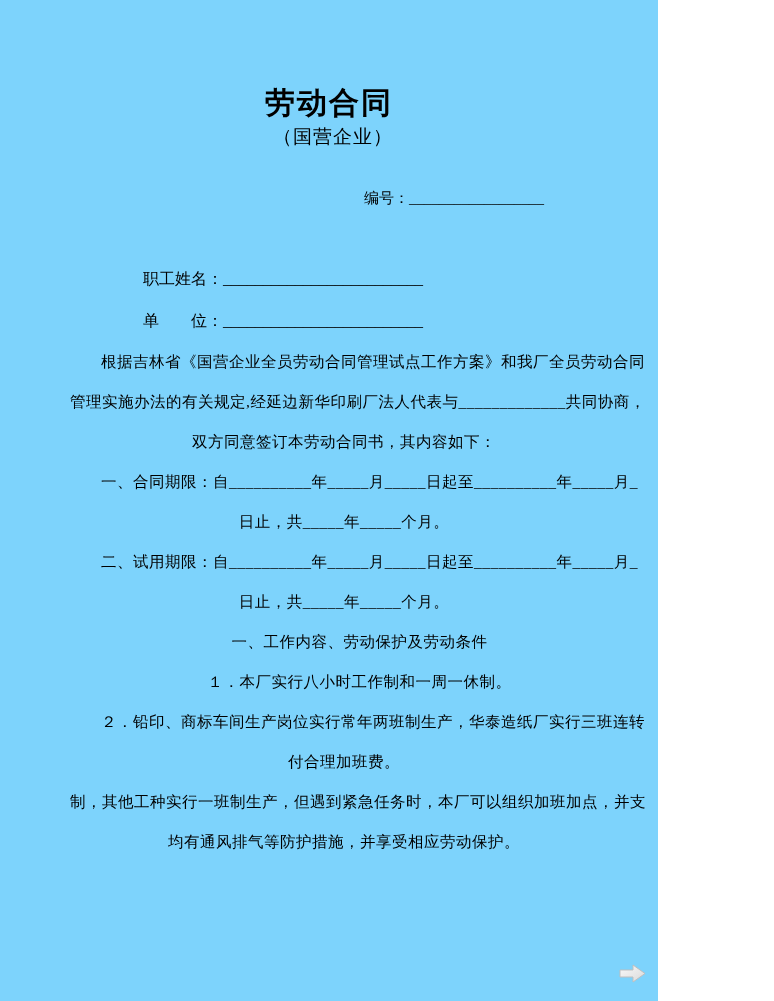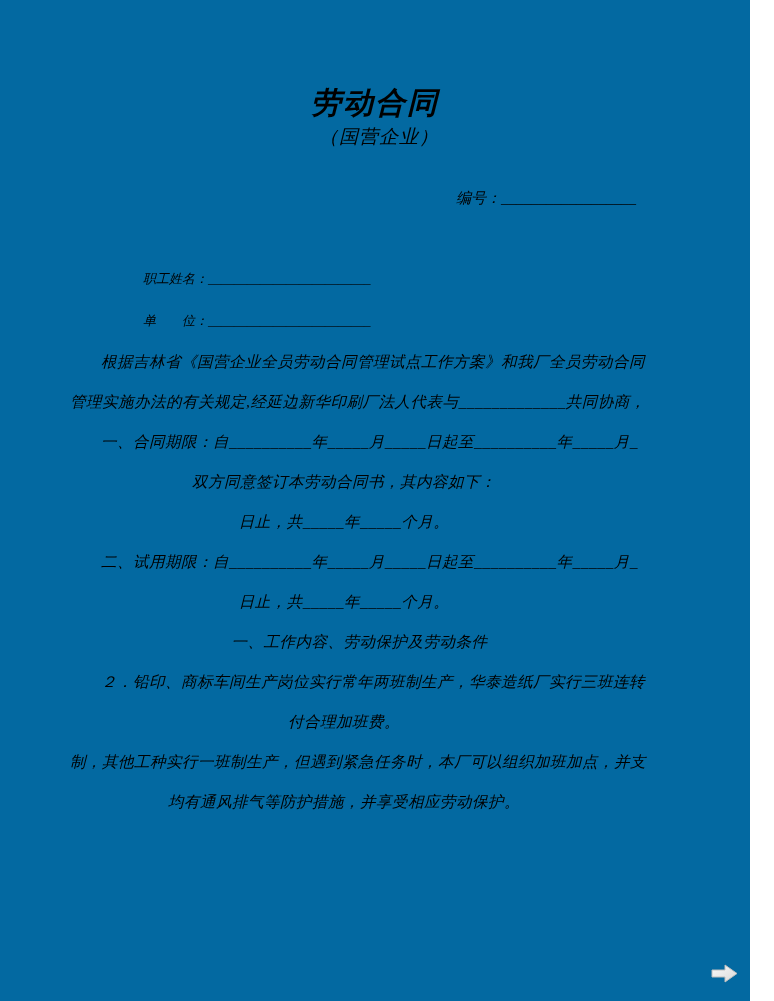--- a/index.html
+++ b/index.html
@@ -1,24 +1,23 @@
 <!DOCTYPE html>
 <html><head>
 <meta charset="utf-8">
 <style>
   html, body { margin: 0; padding: 0; background: #ffffff; }
   .page {
     position: relative;
-    width: 750px;
+    width: 658px;
     height: 1001px;
-    background: #0369a1;
+    background: #7dd3fc;
     color: #000000;
     font-family: "Liberation Serif", "DejaVu Serif", serif;
     overflow: hidden;
-    font-style: italic;
   }
   .doc-title {
     padding-top: 84px;
     text-align: center;
     font-family: "Liberation Sans", "DejaVu Sans", sans-serif;
     font-size: 30px;
     line-height: 38px;
     font-weight: 700;
     letter-spacing: 2px;
   }
@@ -33,21 +32,21 @@
   .number-row {
     margin-top: 38px;
     padding-right: 114px;
     text-align: right;
     font-size: 15px;
     line-height: 20px;
     padding-left: 20px;
   }
   .fields {
     margin: 50px 0 0 143px;
-    font-size: 13px;
+    font-size: 16px;
   }
   .field-row { line-height: 42px; }
   .body-text {
     margin: 0 0 0 70px;
     width: 548px;
     text-align: center;
   }
   .line {
     margin: 0;
     font-size: 15.5px;
@@ -84,26 +83,27 @@
       <span>职工姓名：</span><span class="blank">_________________________</span>
     </div>
     <div class="field-row">
       <span>单　　位：</span><span class="blank">_________________________</span>
     </div>
   </div>
 
   <div class="body-text">
     <p class="line indent">根据吉林省《国营企业全员劳动合同管理试点工作方案》和我厂全员劳动合同</p>
     <p class="line">管理实施办法的有关规定,经延边新华印刷厂法人代表与_____________共同协商，</p>
+    <p class="line">双方同意签订本劳动合同书，其内容如下：</p>
     <p class="line indent">一、合同期限：自__________年_____月_____日起至__________年_____月_</p>
-    <p class="line">双方同意签订本劳动合同书，其内容如下：</p>
     <p class="line">日止，共_____年_____个月。</p>
     <p class="line indent">二、试用期限：自__________年_____月_____日起至__________年_____月_</p>
     <p class="line">日止，共_____年_____个月。</p>
     <p class="line indent">一、工作内容、劳动保护及劳动条件</p>
+    <p class="line indent">１．本厂实行八小时工作制和一周一休制。</p>
     <p class="line indent">２．铅印、商标车间生产岗位实行常年两班制生产，华泰造纸厂实行三班连转</p>
     <p class="line">付合理加班费。</p>
     <p class="line">制，其他工种实行一班制生产，但遇到紧急任务时，本厂可以组织加班加点，并支</p>
     <p class="line">均有通风排气等防护措施，并享受相应劳动保护。</p>
   </div>
 
   <svg class="page-arrow" viewBox="0 0 27 21" xmlns="http://www.w3.org/2000/svg">
     <defs>
       <linearGradient id="arrowGrad" x1="0" y1="0" x2="1" y2="1">
         <stop offset="0" stop-color="#fafafa"></stop>

